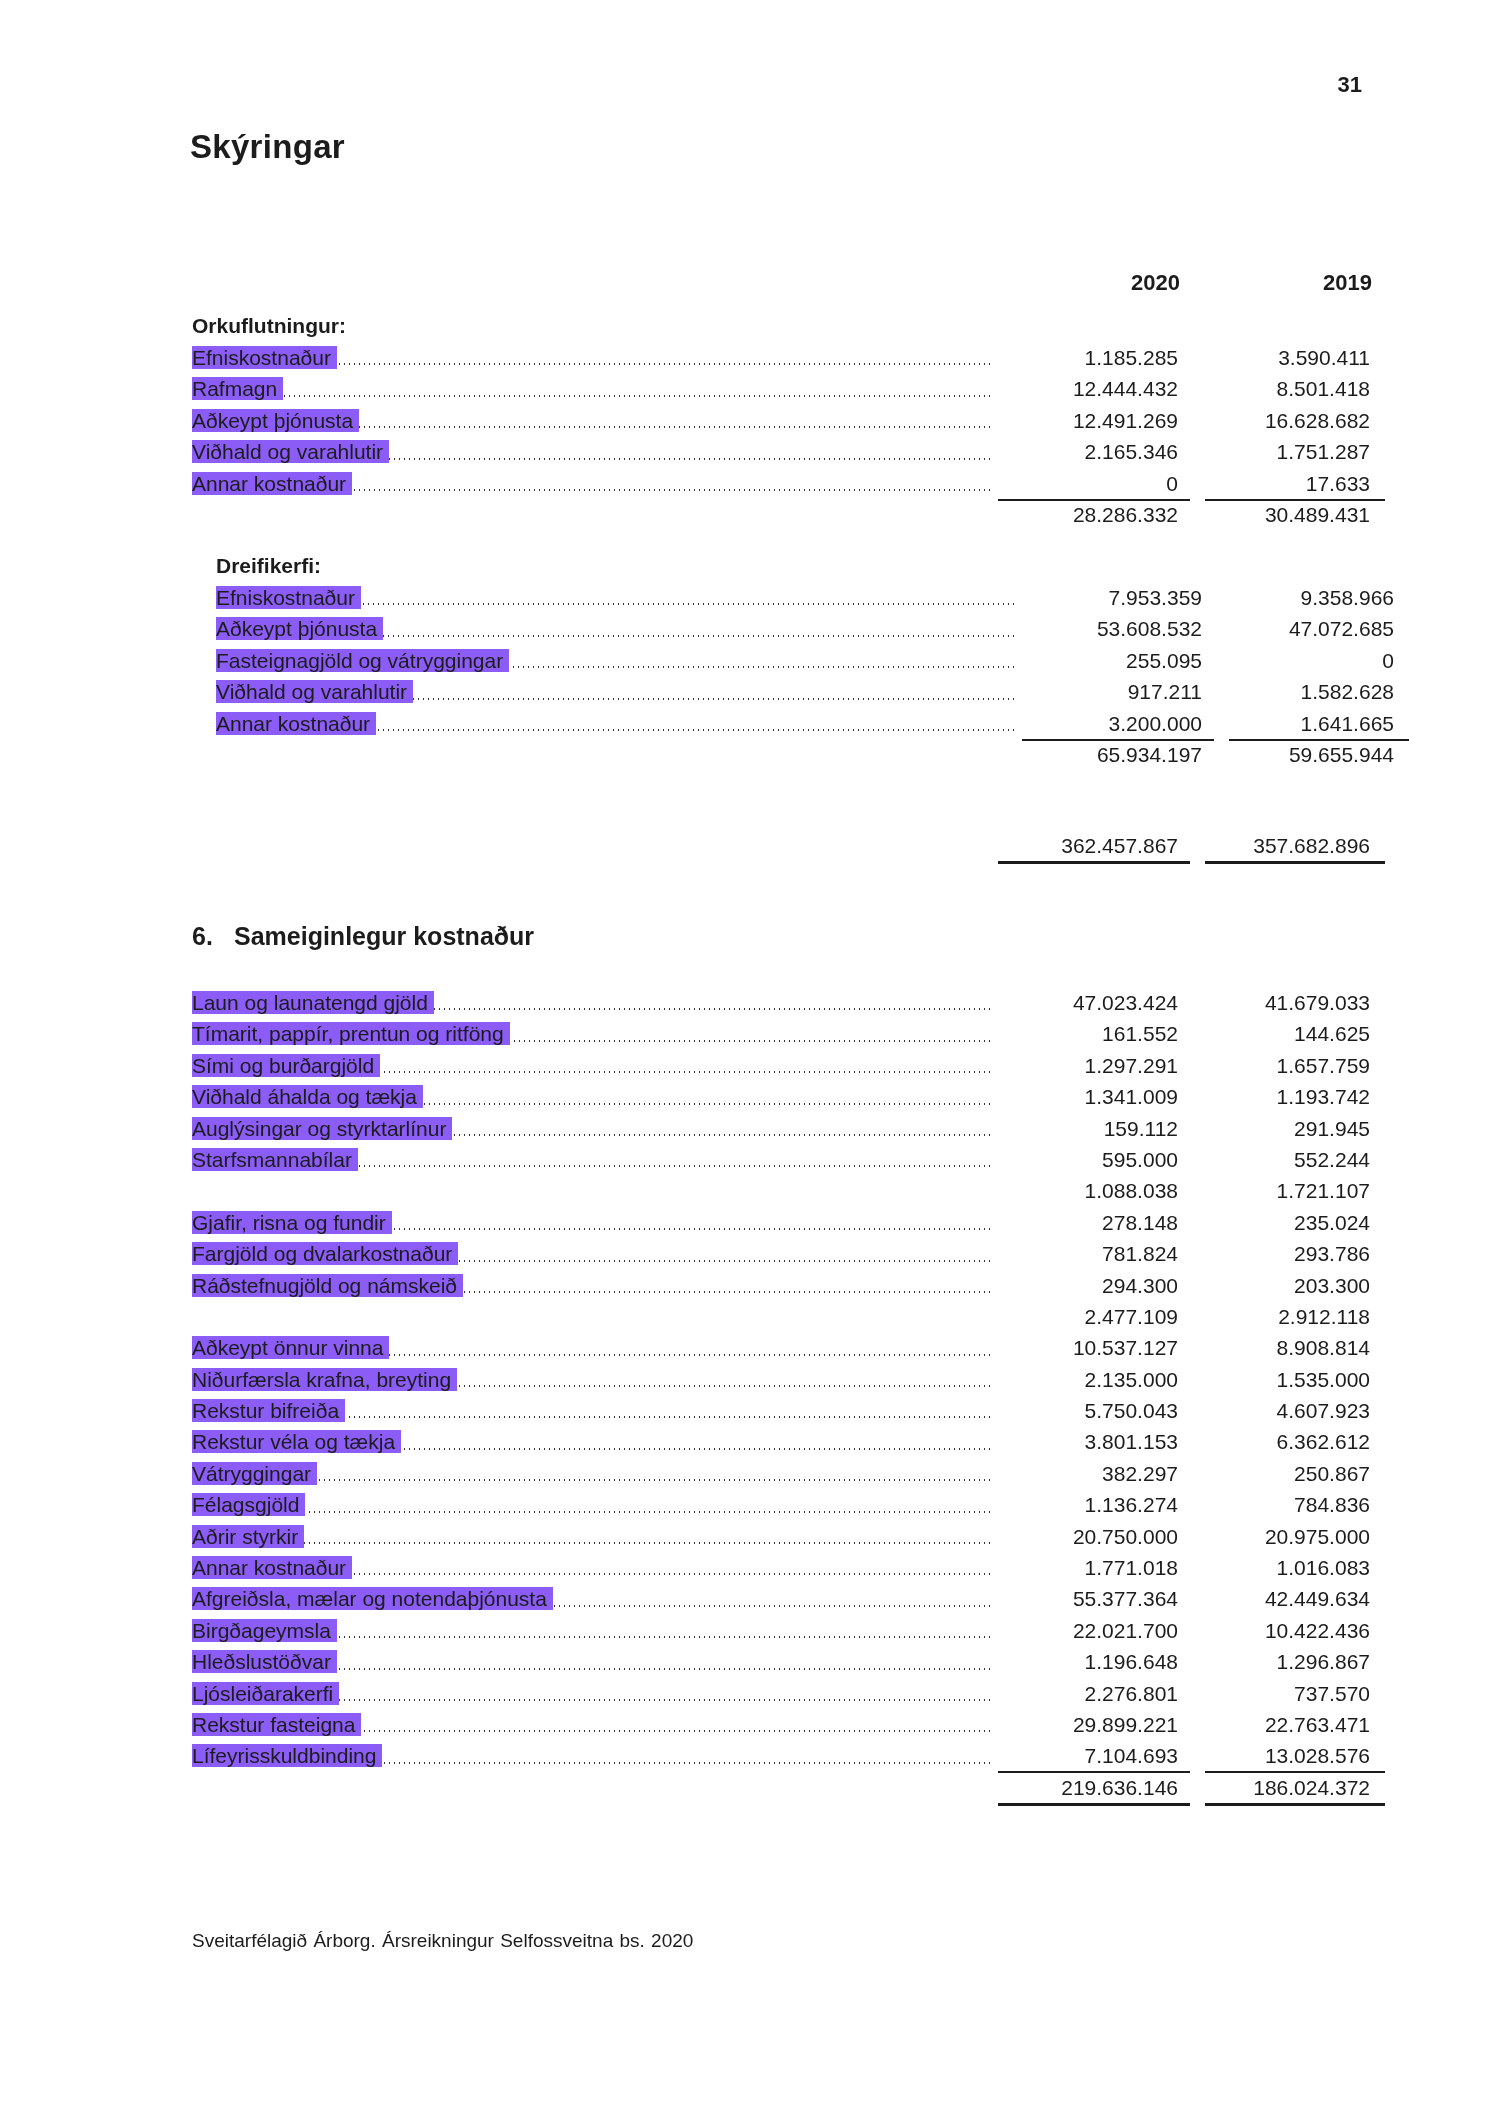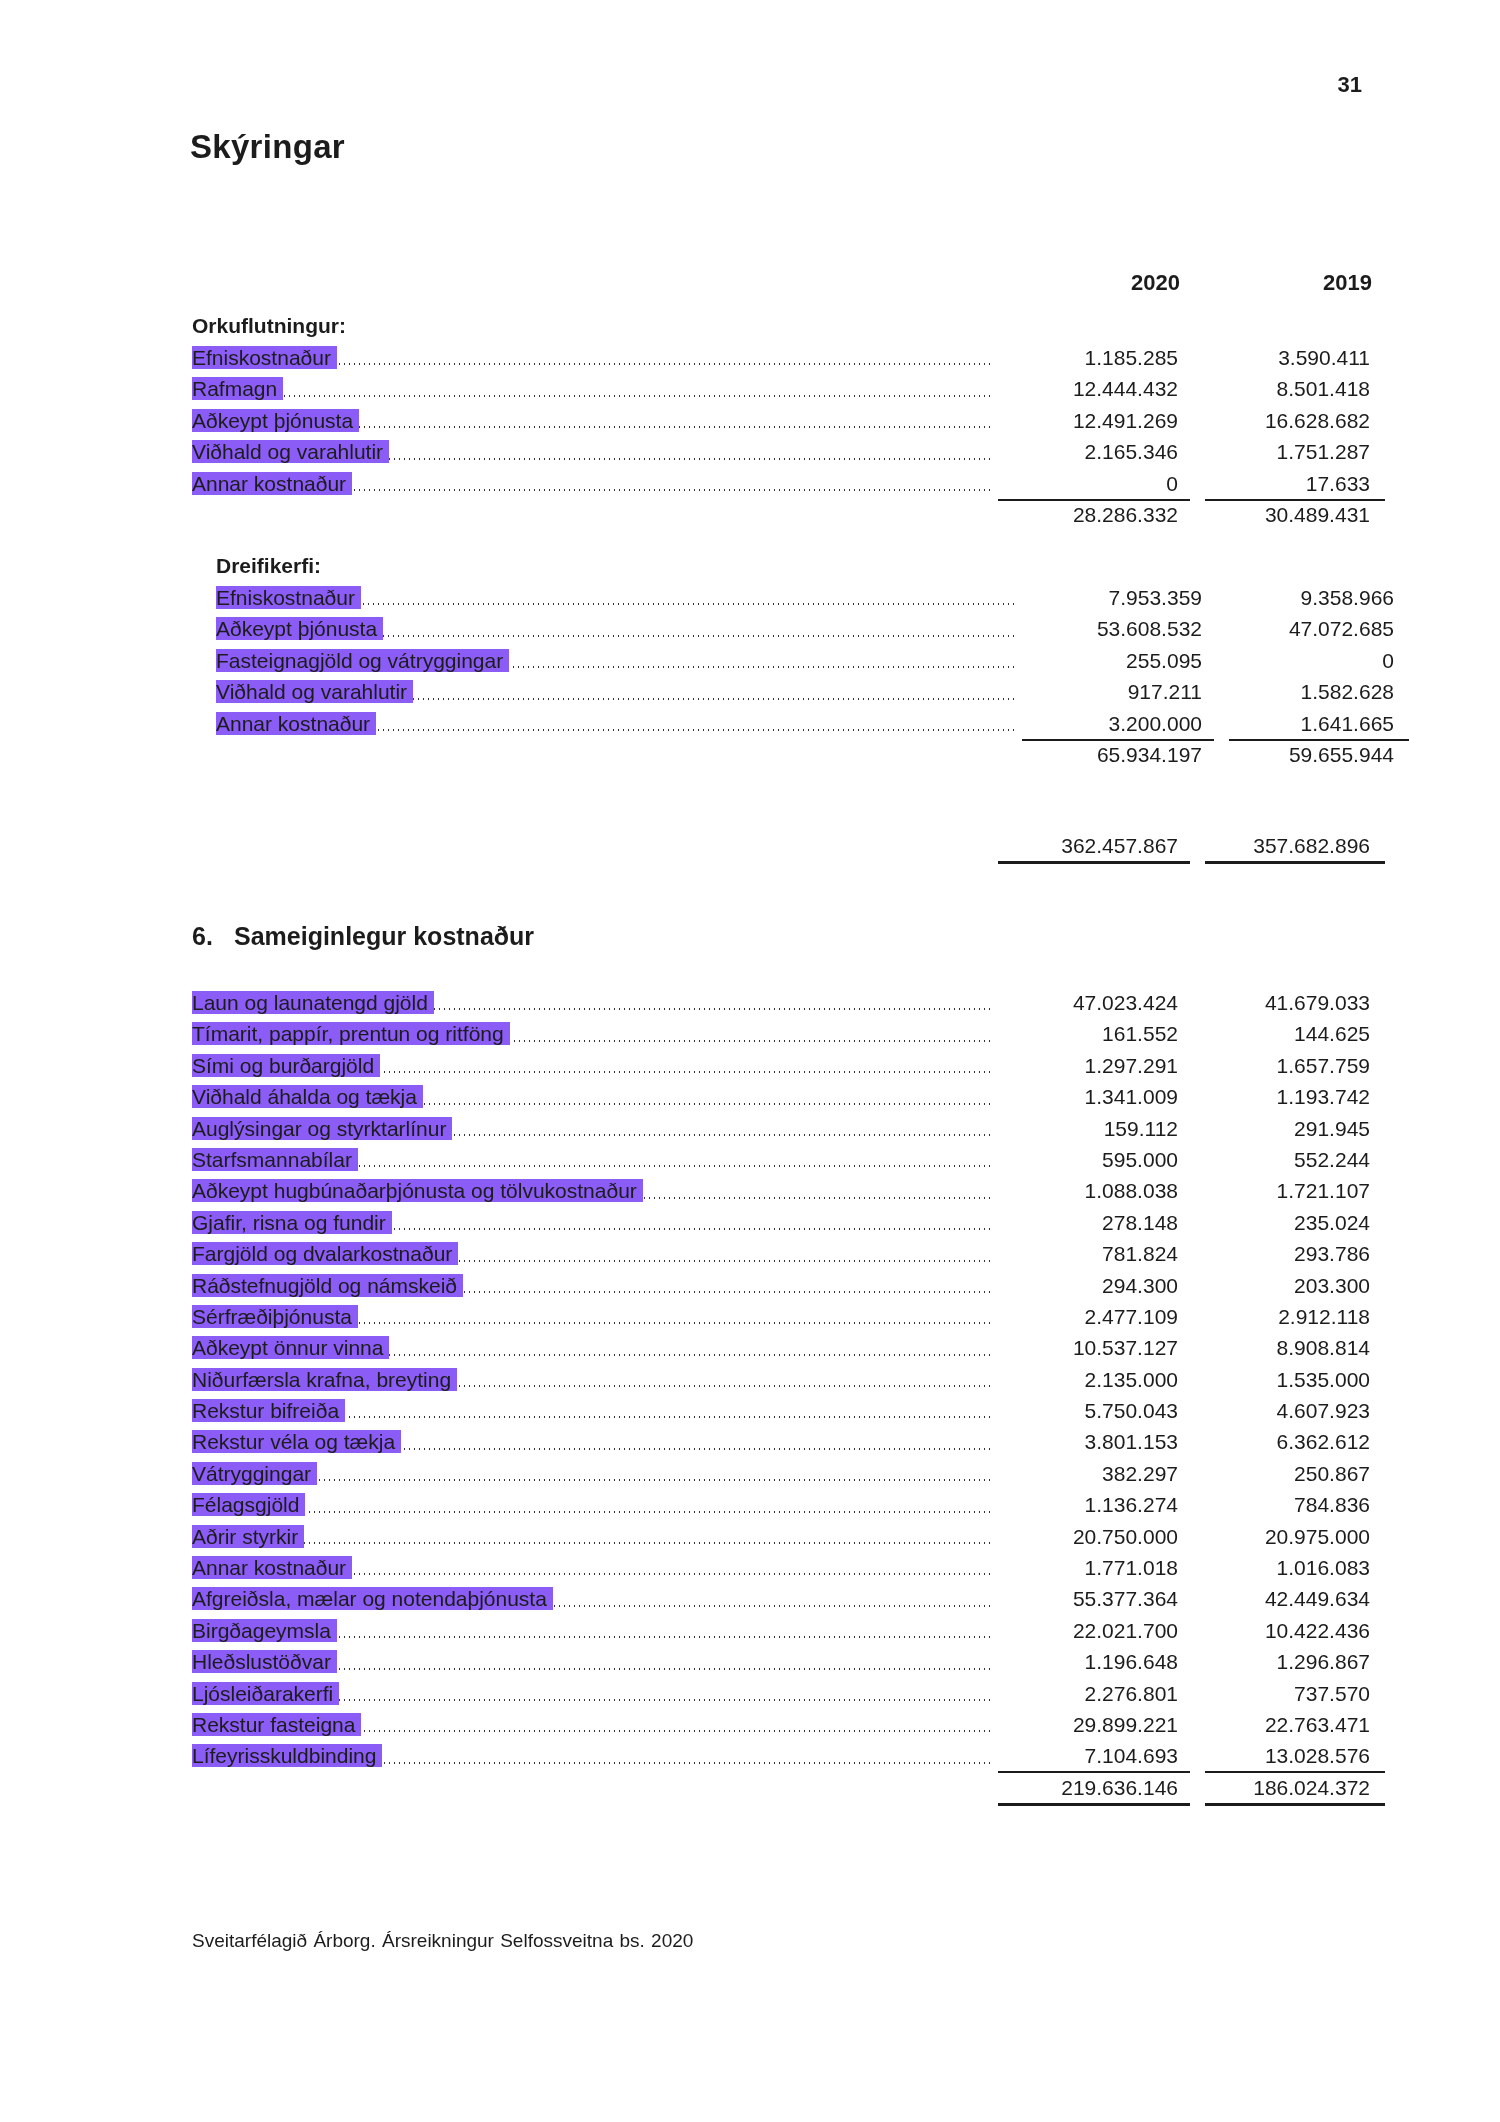--- a/index.html
+++ b/index.html
@@ -178,41 +178,39 @@
       <div class="label-wrap"><span class="label">Auglýsingar og styrktarlínur</span></div>
       <span class="num c1">159.112</span>
       <span class="num c2">291.945</span>
     </div>
   <div class="row">
       <div class="label-wrap"><span class="label">Starfsmannabílar</span></div>
       <span class="num c1">595.000</span>
       <span class="num c2">552.244</span>
     </div>
   <div class="row">
-      <div class="label-wrap"><span class="label">Aðkeypt hugbúnaðarþjónusta og tölvukostnaður</span></div>
       <span class="num c1">1.088.038</span>
       <span class="num c2">1.721.107</span>
     </div>
   <div class="row">
       <div class="label-wrap"><span class="label">Gjafir, risna og fundir</span></div>
       <span class="num c1">278.148</span>
       <span class="num c2">235.024</span>
     </div>
   <div class="row">
       <div class="label-wrap"><span class="label">Fargjöld og dvalarkostnaður</span></div>
       <span class="num c1">781.824</span>
       <span class="num c2">293.786</span>
     </div>
   <div class="row">
       <div class="label-wrap"><span class="label">Ráðstefnugjöld og námskeið</span></div>
       <span class="num c1">294.300</span>
       <span class="num c2">203.300</span>
     </div>
   <div class="row">
-      <div class="label-wrap"><span class="label">Sérfræðiþjónusta</span></div>
       <span class="num c1">2.477.109</span>
       <span class="num c2">2.912.118</span>
     </div>
   <div class="row">
       <div class="label-wrap"><span class="label">Aðkeypt önnur vinna</span></div>
       <span class="num c1">10.537.127</span>
       <span class="num c2">8.908.814</span>
     </div>
   <div class="row">
       <div class="label-wrap"><span class="label">Niðurfærsla krafna, breyting</span></div>

